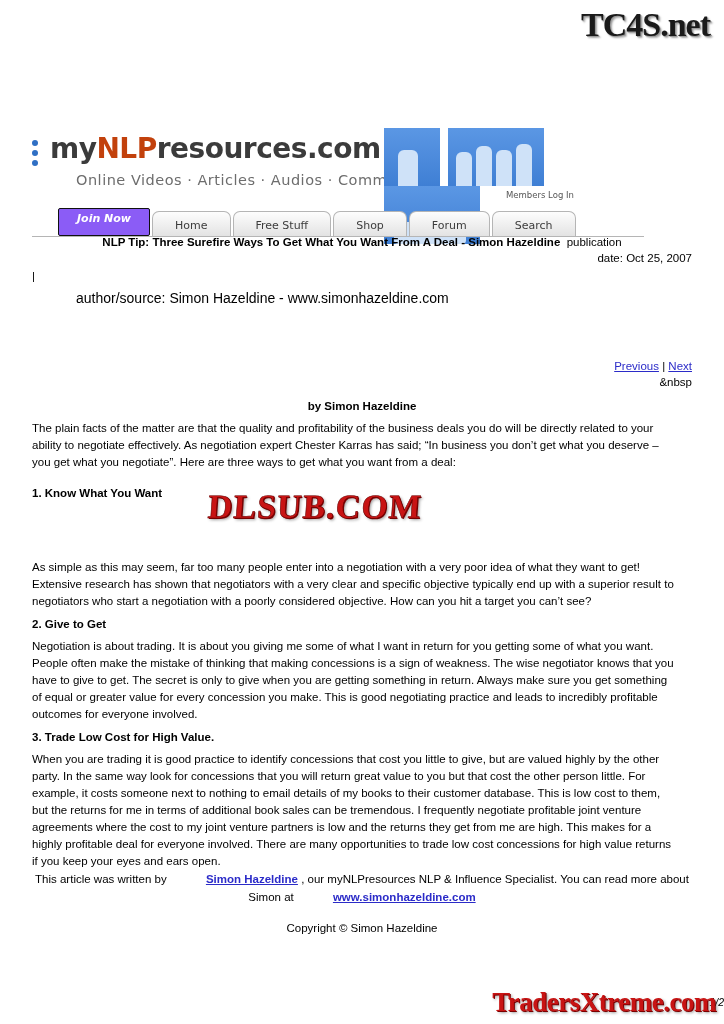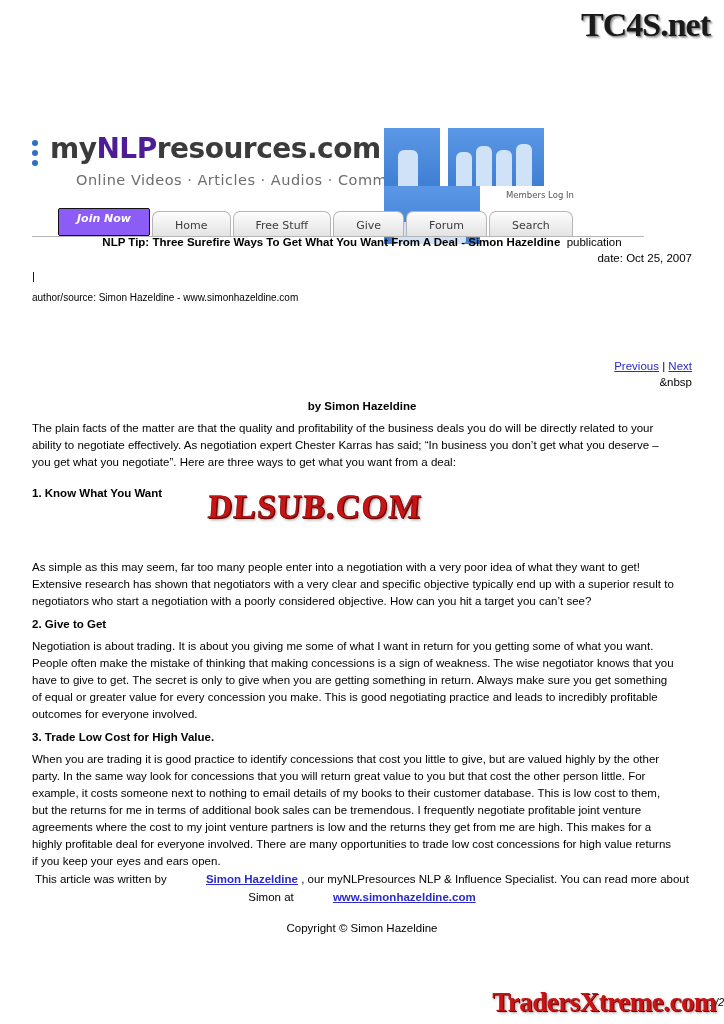--- a/index.html
+++ b/index.html
@@ -62,21 +62,21 @@
     position: absolute;
     left: 18px;
     top: 4px;
     font-family: "DejaVu Sans", sans-serif;
     font-size: 28px;
     font-weight: bold;
     letter-spacing: -0.5px;
     color: #3b3b3b;
     white-space: nowrap;
   }
-  .logo-text .blue { color: #4c1d95; }
+  .logo-text .blue { color: #c2410c; }
   .logo-sub {
     position: absolute;
     left: 44px;
     top: 44px;
     font-family: "DejaVu Sans", sans-serif;
     font-size: 14.5px;
     color: #6d6d6d;
     letter-spacing: 0.5px;
     white-space: nowrap;
   }
@@ -169,21 +169,21 @@
     padding-right: 0;
   }
   .title-line .pubdate {
     font-weight: normal;
   }
   .pub-right {
     text-align: right;
     font-size: 11.5px;
   }
   .pipe { margin-top: 2px; font-size: 11.5px; }
-  .author-source { margin-top: 6px; font-size: 10px; }
+  .author-source { margin-top: 6px; font-size: 14px; margin-left: 44px; }
 
   .nav-links {
     margin-top: 52px;
     text-align: right;
     font-size: 11.5px;
   }
   .nav-links a {
     color: #2b2bc8;
     text-decoration: underline;
   }
@@ -299,21 +299,21 @@
       <div class="person" style="left:10px;width:72px;height:22px;border-radius:4px;"></div>
     </div>
   </div>
   <div class="members-log">Members Log In</div>
 </div>
 
 <div class="navbar">
   <div class="tab join">Join Now</div>
   <div class="tab">Home</div>
   <div class="tab">Free Stuff</div>
-  <div class="tab">Give</div>
+  <div class="tab">Shop</div>
   <div class="tab">Forum</div>
   <div class="tab">Search</div>
 </div>
 <div class="nav-underline"></div>
 
 <div class="doc">
   <div class="title-line">
     <span>NLP Tip: Three Surefire Ways To Get What You Want From A Deal - Simon Hazeldine</span><span class="pubdate">&nbsp;&nbsp;</span><span class="pubdate">publication</span>
   </div>
   <div class="pub-right">date:  Oct 25, 2007</div>

